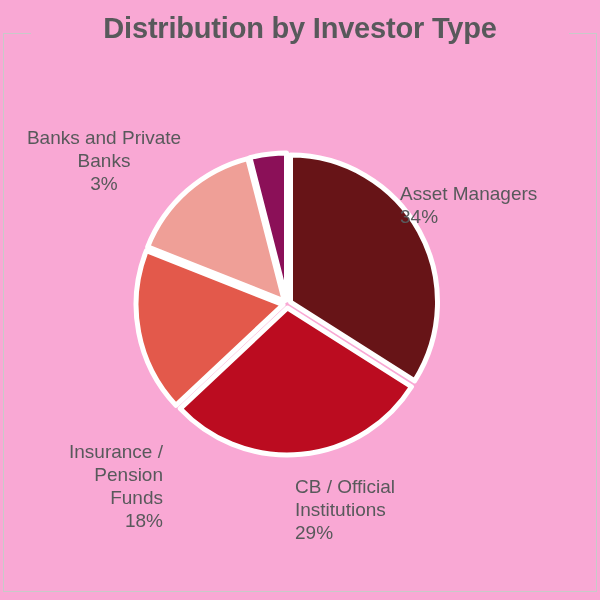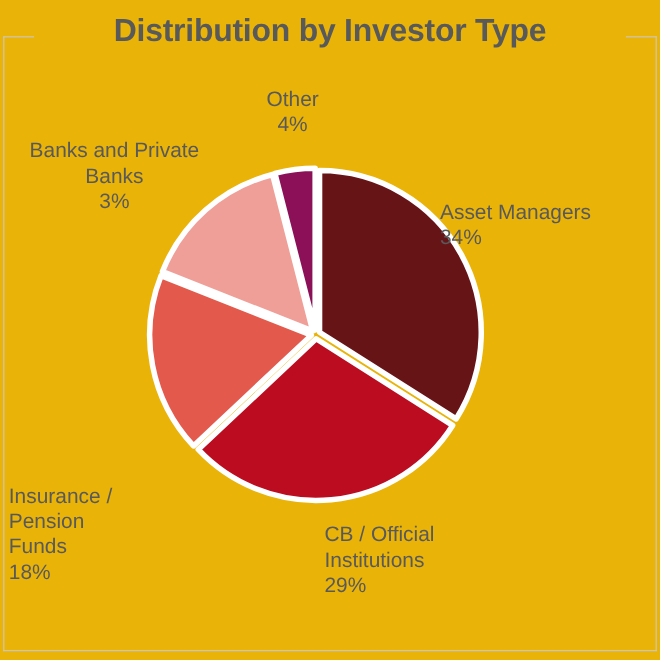--- a/index.html
+++ b/index.html
@@ -8,21 +8,21 @@
     background: #ffffff;
   }
   body {
     font-family: "Liberation Sans", sans-serif;
     -webkit-font-smoothing: antialiased;
   }
   #page {
     position: relative;
     width: 600px;
     height: 600px;
-    background: #eab308;
+    background: #f9a8d4;
     overflow: hidden;
   }
 
   
   .frame-left {
     position: absolute;
     left: 3px; top: 33px;
     width: 1px; height: 559px;
     background: #c9c9c9;
   }
@@ -74,21 +74,21 @@
   .slice-label {
     position: absolute;
     font-size: 19px;
     line-height: 23px;
     color: #58595b;
     white-space: pre-line;
   }
   .lbl-other        { left: 196px; top: 79px;  width: 140px; text-align: center; }
   .lbl-asset        { left: 400px; top: 182px; width: 190px; text-align: left; }
   .lbl-cb           { left: 295px; top: 475px; width: 185px; }
-  .lbl-insurance    { left: 8px;   top: 440px; width: 155px; text-align: left; }
+  .lbl-insurance    { left: 8px;   top: 440px; width: 155px; text-align: right; }
   .lbl-banks        { left: 4px;   top: 126px; width: 200px; text-align: center; }
 </style>
 </head>
 <body>
 
 <div id="page">
 
   <div class="frame-left"></div>
   <div class="frame-right"></div>
   <div class="frame-bottom"></div>
@@ -98,22 +98,20 @@
   <div class="chart-title">Distribution by Investor Type</div>
 
   <svg id="pie-svg" width="600" height="600" aria-hidden="true">
       <path d="M 290.5052267201755 302.07298530359316 L 290.5052267201755 155.07298530359316 A 147 147 0 0 1 414.62143176897166 380.8395241655057 Z" fill="#671417" stroke="#ffffff" stroke-width="5" stroke-linejoin="round"></path>
       <path d="M 287.37643325327406 307.98224785841234 L 411.49263830207025 386.74878672032486 A 147 147 0 0 1 180.21804502232658 408.61067242992954 Z" fill="#bb0c20" stroke="#ffffff" stroke-width="5" stroke-linejoin="round"></path>
       <path d="M 283.07085099708524 304.7495252583429 L 175.91246276613776 405.3779498298601 A 147 147 0 0 1 146.39370757151232 250.63521601369519 Z" fill="#e3594b" stroke="#ffffff" stroke-width="5" stroke-linejoin="round"></path>
       <path d="M 284.3547525387054 300.99955572147815 L 147.67760911313246 246.88524647683045 A 147 147 0 0 1 247.79733912547178 158.61783103556937 Z" fill="#ef9f97" stroke="#ffffff" stroke-width="5" stroke-linejoin="round"></path>
       <path d="M 286.4986670657428 300.0315411947421 L 249.94125365250918 157.6498165088333 A 147 147 0 0 1 286.4986670657429 153.0315411947421 Z" fill="#8b1058" stroke="#ffffff" stroke-width="5" stroke-linejoin="round"></path>
     </svg>
 
-  <div class="slice-label lbl-other">Other
-4%</div>
 
   <div class="slice-label lbl-asset">Asset Managers
 34%</div>
 
   <div class="slice-label lbl-cb">CB / Official
 Institutions
 29%</div>
 
   <div class="slice-label lbl-insurance">Insurance /
 Pension

